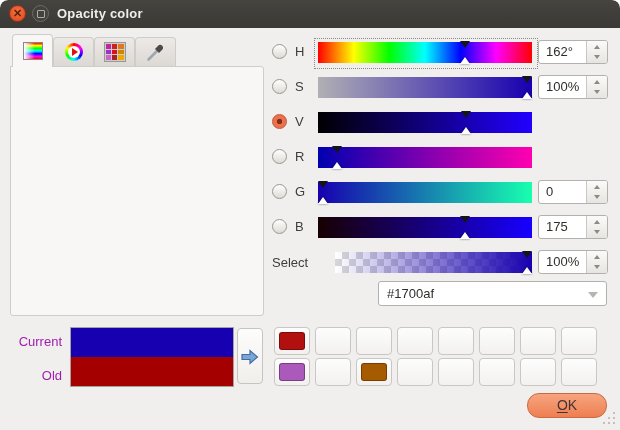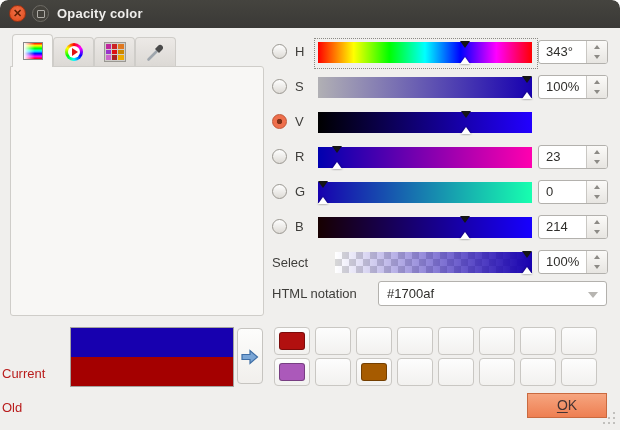--- a/index.html
+++ b/index.html
@@ -47,27 +47,27 @@
   .spin{position:absolute;left:270px;top:1px;width:70px;height:24px;background:#fff;border:1px solid #b3b1ad;border-radius:3px;box-sizing:border-box;}
   .spin .val{position:absolute;left:7px;top:3px;font-size:13px;color:#2f2e2b;}
   .spin .btns{position:absolute;right:0;top:0;width:20px;height:100%;background:linear-gradient(#fbfaf8,#e7e5e1);border-left:1px solid #c9c7c3;border-radius:0 2px 2px 0;}
   .spin .up{position:absolute;left:7px;top:4px;width:0;height:0;border-left:3px solid transparent;border-right:3px solid transparent;border-bottom:4px solid #8c8a85;}
   .spin .dn{position:absolute;left:7px;bottom:4px;width:0;height:0;border-left:3px solid transparent;border-right:3px solid transparent;border-top:4px solid #8c8a85;}
   .rowlabel{position:absolute;left:4px;top:6px;font-size:13px;color:#3e3d3a;}
   .combo{position:absolute;left:110px;top:1px;width:229px;height:25px;background:#fff;border:1px solid #b3b1ad;border-radius:3px;box-sizing:border-box;}
   .combo .val{position:absolute;left:8px;top:4px;font-size:13px;color:#2f2e2b;text-align:right;}
   .combo .arr{position:absolute;right:8px;top:10px;width:0;height:0;border-left:5px solid transparent;border-right:5px solid transparent;border-top:6px solid #b7b5b1;}
   
-  .blabel{position:absolute;width:60px;text-align:left;font-size:13px;color:#b91c1c;margin-top:32px;}
+  .blabel{position:absolute;width:60px;text-align:right;font-size:13px;color:#a21caf;}
   .compare{position:absolute;left:70px;top:327px;width:162px;height:58px;border:1px solid #a5a3a0;box-sizing:content-box;}
   .compare .half{position:absolute;left:0;width:100%;height:50%;}
   .applybtn{position:absolute;left:237px;top:328px;width:26px;height:56px;background:linear-gradient(#fdfdfc,#f1efec);border:1px solid #c6c4c0;border-radius:4px;box-sizing:border-box;}
   .swbtn{position:absolute;width:36px;height:28px;background:linear-gradient(#fdfdfd,#f2f1ef);border:1px solid #c9c7c3;border-radius:4px;box-sizing:border-box;}
   .swbtn .pad{position:absolute;left:4px;top:4px;right:4px;bottom:4px;border-radius:3px;border:1px solid rgba(0,0,0,.3);}
-  .okbtn{position:absolute;left:527px;top:393px;width:80px;height:25px;background:linear-gradient(#f6a57f,#ee7f52);border:1px solid #c96a40;border-radius:0;box-sizing:border-box;text-align:center;font-size:14px;color:#433;line-height:22px;}
+  .okbtn{position:absolute;left:527px;top:393px;width:80px;height:25px;background:linear-gradient(#f6a57f,#ee7f52);border:1px solid #c96a40;border-radius:12px;box-sizing:border-box;text-align:center;font-size:14px;color:#433;line-height:22px;}
   .okbtn u{text-underline-offset:2px;}
   .grip{position:absolute;right:3px;bottom:4px;width:16px;height:16px;}
   .grip i{position:absolute;width:2px;height:2px;background:#b2b0ac;border-radius:50%;}
 </style>
 </head>
 <body>
 
 <div class="dialog">
 
   <div class="titlebar">
@@ -121,21 +121,21 @@
   <div class="rows" id="rowsHost">
       <div class="crow" style="top: 39px;">
         <div class="focusbox"></div>
         <div class="radio "></div>
         <div class="clabel">H</div>
         <div class="slider" style="left:50px;width:214px;background:linear-gradient(to right, #ff0000,#ffff00,#00ff00,#00ffff,#0000ff,#ff00ff,#ff0000);">
           <div class="h-top" style="left:calc(68.9% - 5px)"></div>
           <div class="h-bot" style="left:calc(68.9% - 5px)"></div>
         </div>
         <div class="spin">
-          <span class="val">343°</span>
+          <span class="val">162°</span>
           <span class="btns">
             <i class="up"></i>
             <i class="dn"></i>
           </span>
         </div>
       </div>
       <div class="crow" style="top: 74px;">
         <div class="radio "></div>
         <div class="clabel">S</div>
         <div class="slider" style="left:50px;width:214px;background:linear-gradient(to right, #b1b0b4,#1700b0);">
@@ -158,27 +158,20 @@
           <div class="h-bot" style="left:calc(69.0% - 5px)"></div>
         </div>
       </div>
       <div class="crow" style="top: 144px;">
         <div class="radio "></div>
         <div class="clabel">R</div>
         <div class="slider" style="left:50px;width:214px;background:linear-gradient(to right, #0000af,#ff00af);">
           <div class="h-top" style="left:calc(9.0% - 5px)"></div>
           <div class="h-bot" style="left:calc(9.0% - 5px)"></div>
         </div>
-        <div class="spin">
-          <span class="val">23</span>
-          <span class="btns">
-            <i class="up"></i>
-            <i class="dn"></i>
-          </span>
-        </div>
       </div>
       <div class="crow" style="top: 179px;">
         <div class="radio "></div>
         <div class="clabel">G</div>
         <div class="slider" style="left:50px;width:214px;background:linear-gradient(to right, #1700af,#17ffaf);">
           <div class="h-top" style="left:0px"></div>
           <div class="h-bot" style="left:0px"></div>
         </div>
         <div class="spin">
           <span class="val">0</span>
@@ -189,21 +182,21 @@
         </div>
       </div>
       <div class="crow" style="top: 214px;">
         <div class="radio "></div>
         <div class="clabel">B</div>
         <div class="slider" style="left:50px;width:214px;background:linear-gradient(to right, #170000,#1700ff);">
           <div class="h-top" style="left:calc(68.6% - 5px)"></div>
           <div class="h-bot" style="left:calc(68.6% - 5px)"></div>
         </div>
         <div class="spin">
-          <span class="val">214</span>
+          <span class="val">175</span>
           <span class="btns">
             <i class="up"></i>
             <i class="dn"></i>
           </span>
         </div>
       </div>
     </div>
 
   <div class="crow" style="left:268px;top:249px;">
     <div class="rowlabel">Select</div>
@@ -215,21 +208,20 @@
     <div class="spin">
       <span class="val">100%</span>
       <span class="btns">
         <i class="up"></i>
         <i class="dn"></i>
       </span>
     </div>
   </div>
 
   <div class="crow" style="left:268px;top:280px;">
-    <div class="rowlabel">HTML notation</div>
     <div class="combo">
       <span class="val">#1700af</span>
       <span class="arr"></span>
     </div>
   </div>
 
   <div class="blabel" style="left:2px;top:334px;">Current</div>
   <div class="blabel" style="left:2px;top:368px;">Old</div>
   <div class="compare">
     <div class="half" style="top: 0px; background: rgb(23, 0, 175);" id="curHalf"></div>

